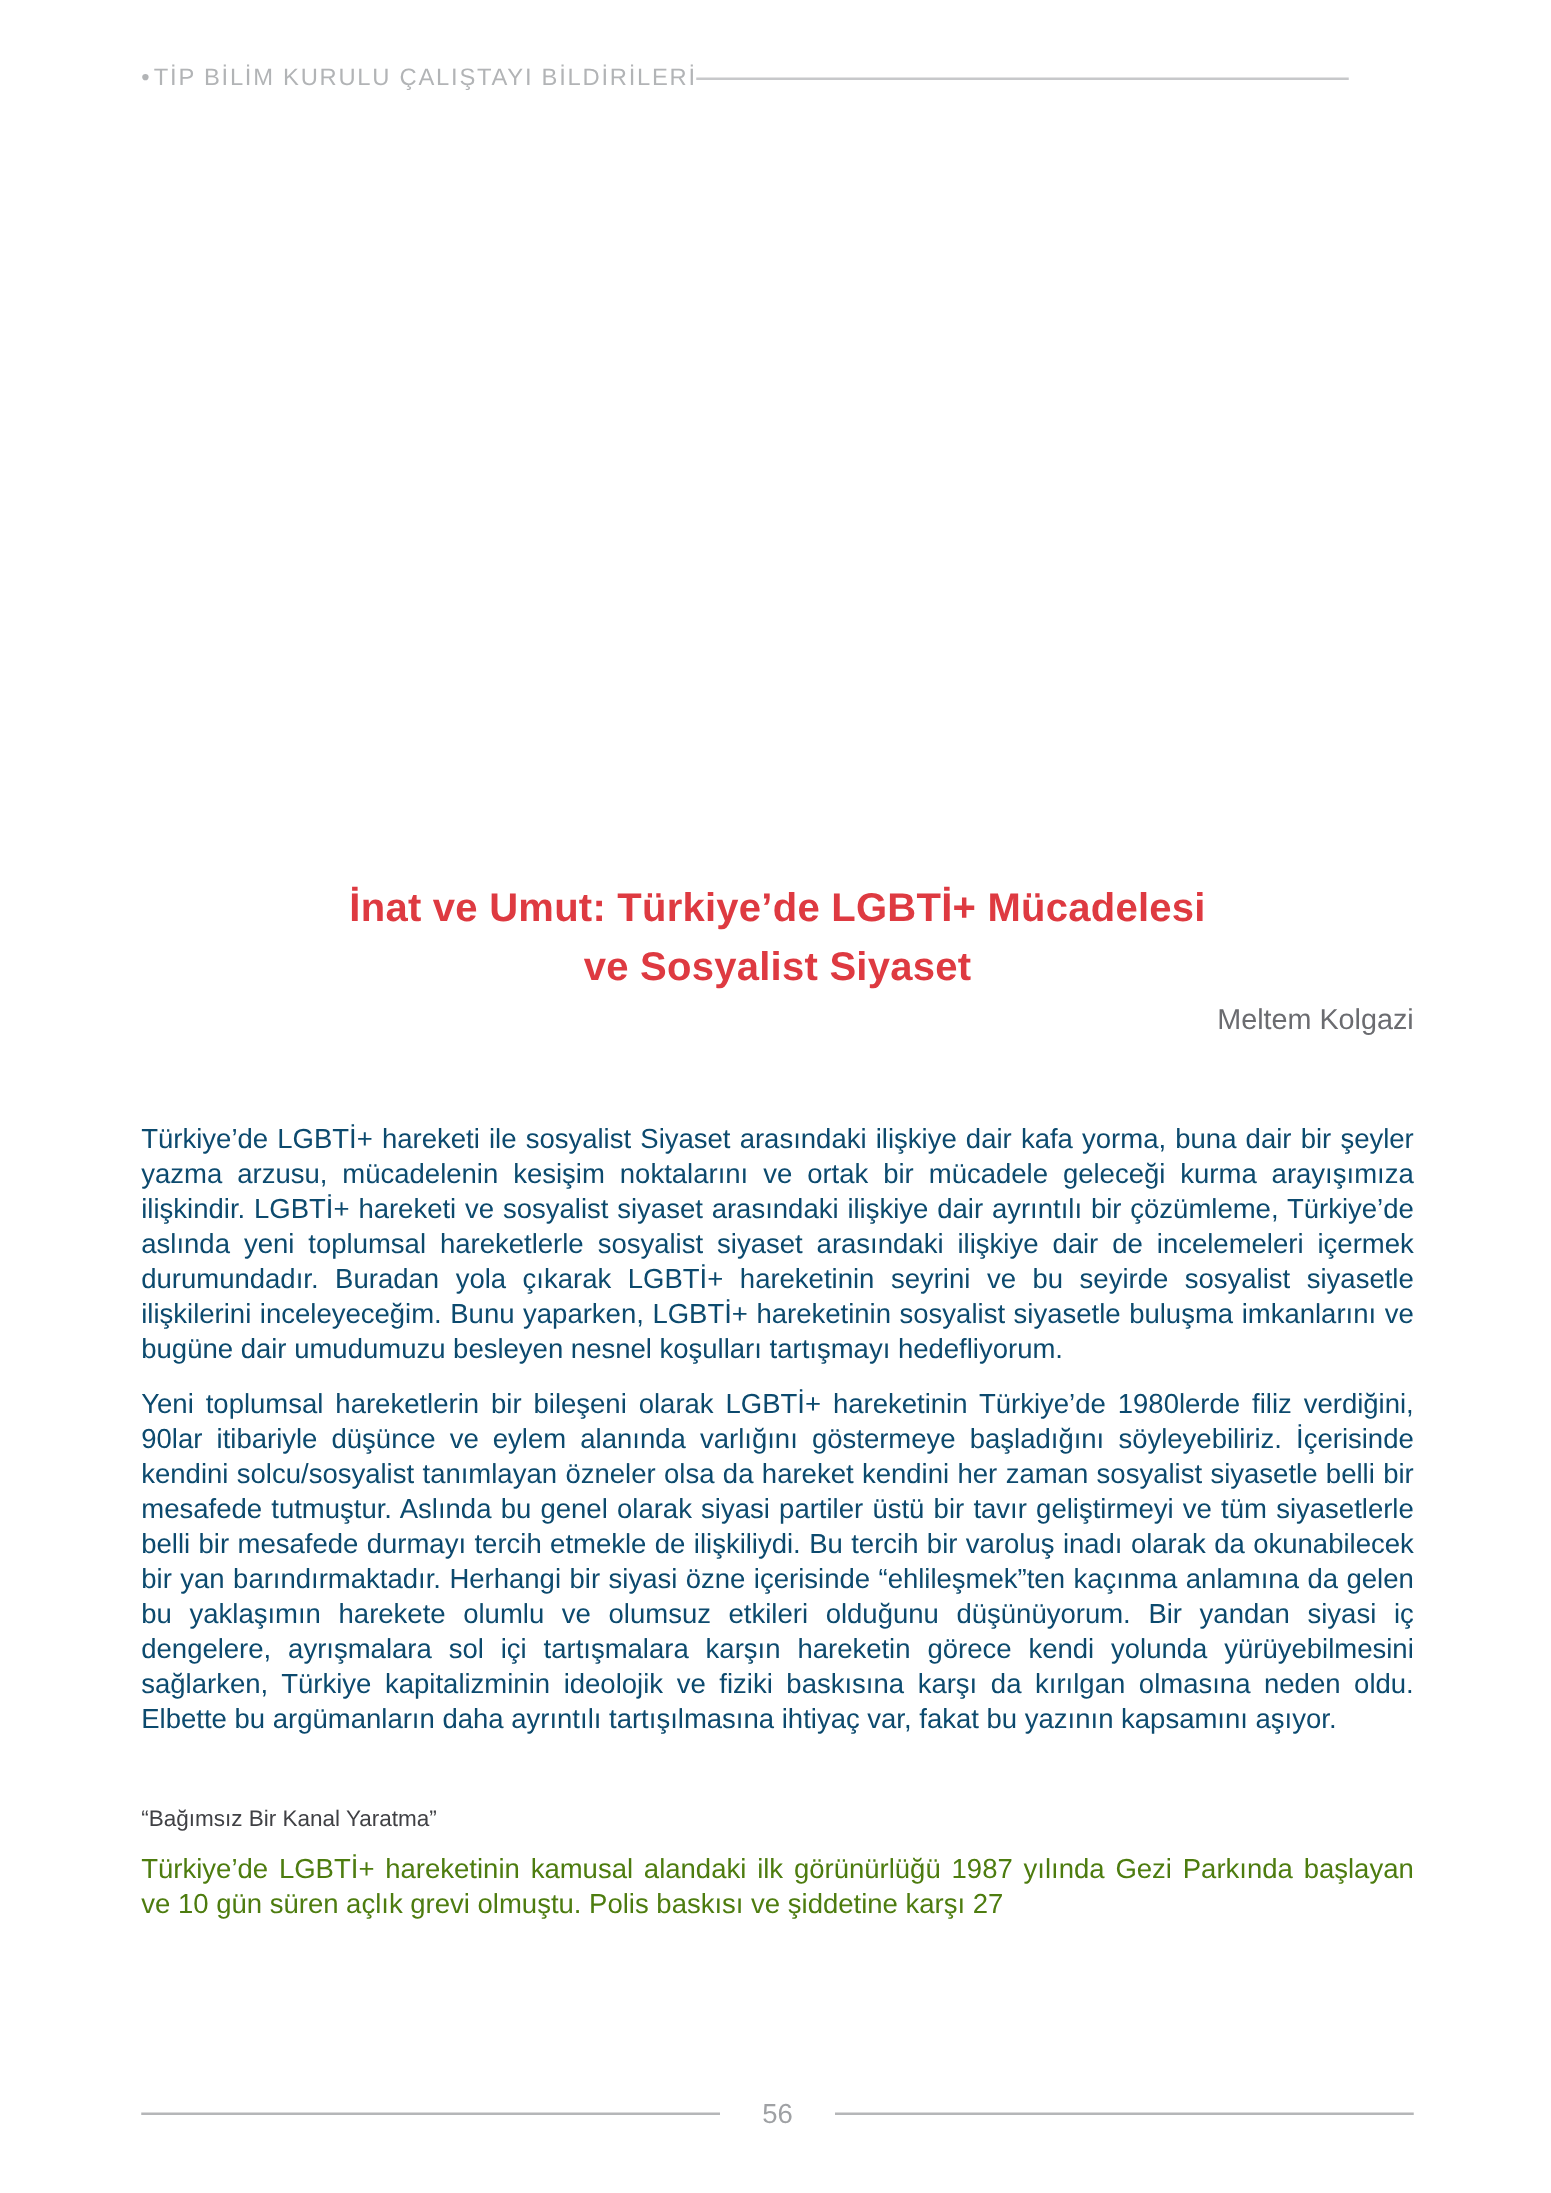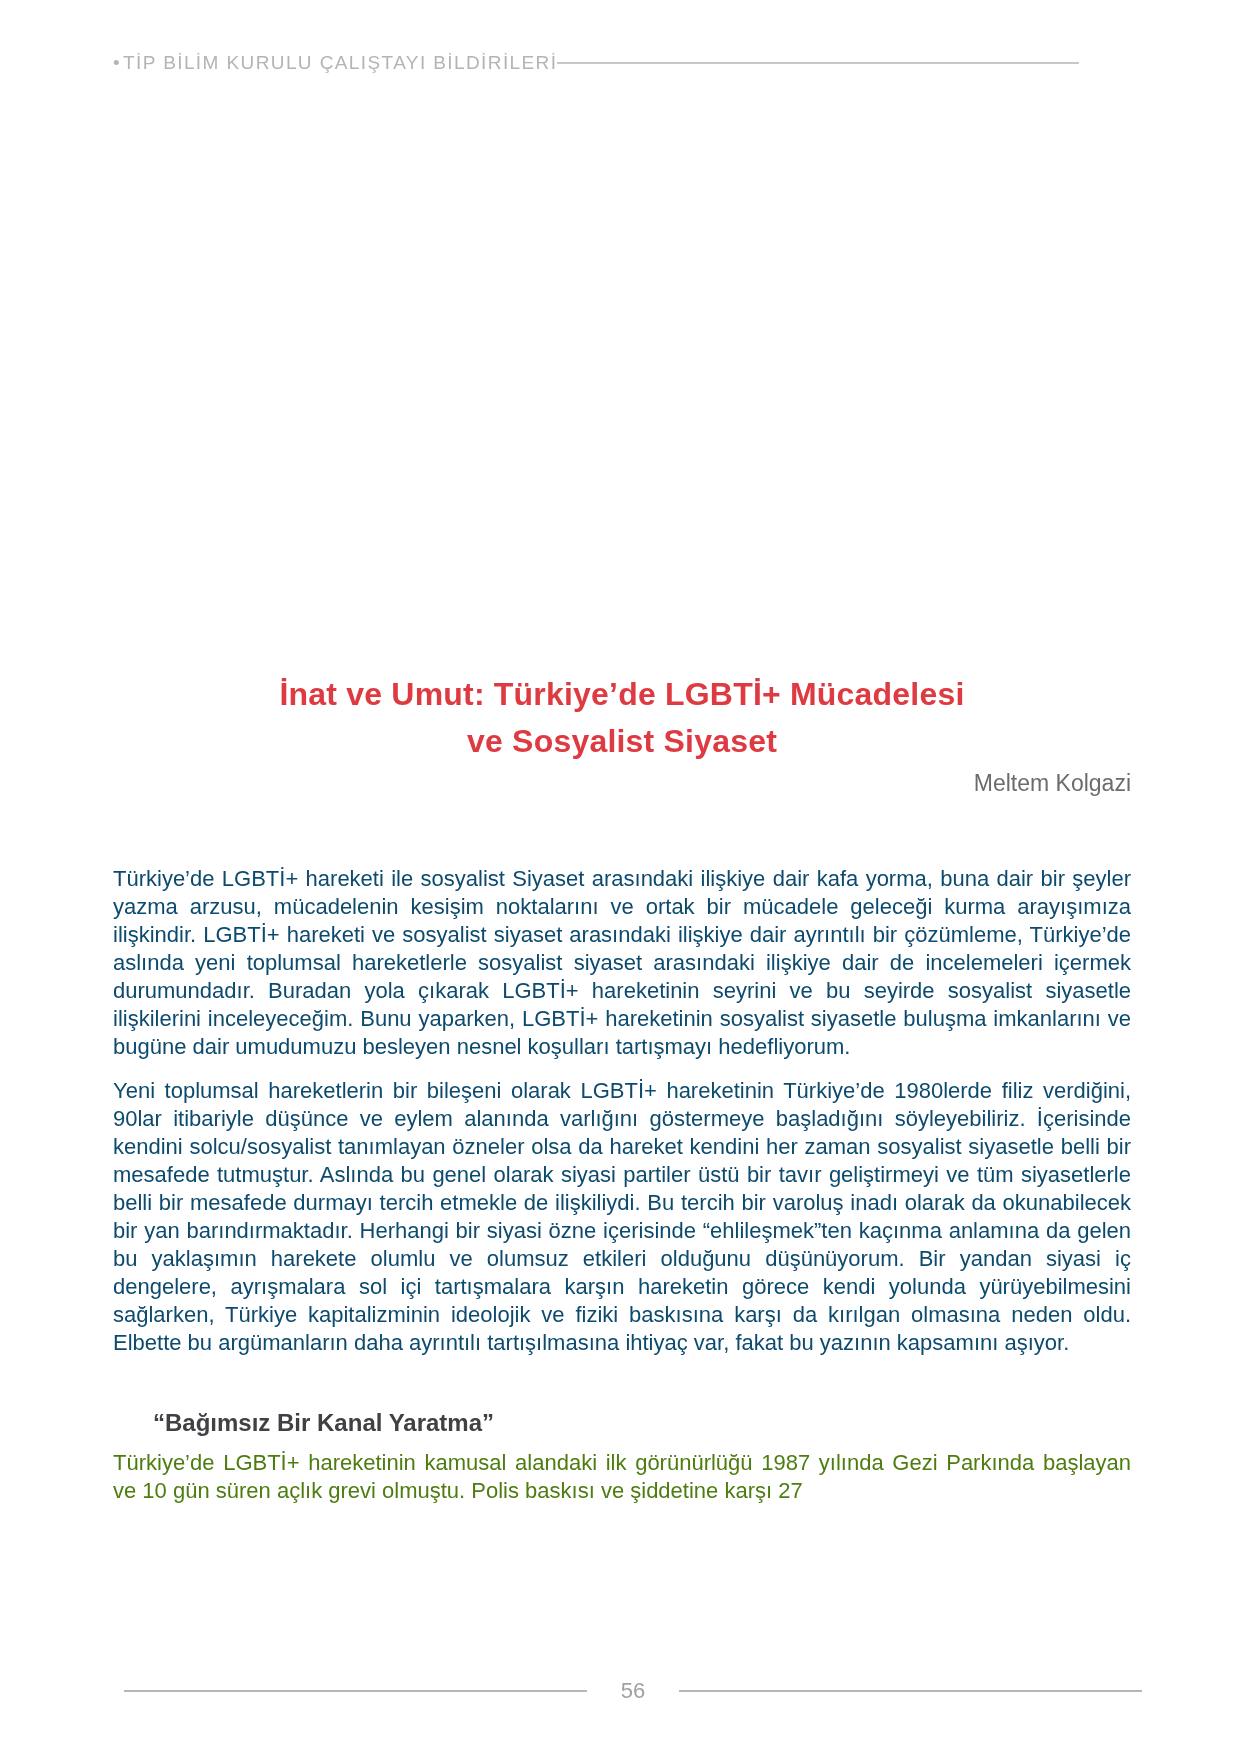--- a/index.html
+++ b/index.html
@@ -31,21 +31,21 @@
   .header-label .bullet { margin-right: 2px; }
   .header-rule {
     width: 522px;
     height: 2px;
     background: #c7c8ca;
     flex: none;
   }
   
   .content {
     position: absolute;
-    top: 671px;
+    top: 703px;
     left: 113px;
     width: 1018px;
   }
   .article-title {
     text-align: center;
     color: #de3a41;
     font-size: 32px;
     line-height: 47px;
     font-weight: 700;
     letter-spacing: 0.2px;
@@ -66,36 +66,35 @@
     line-height: 28px;
   }
   .body-text p {
     text-align: justify;
     margin-bottom: 16px;
   }
   .section-heading {
     margin-top: 52px;
     margin-bottom: 12px;
     color: #404145;
-    font-size: 24px;
+    font-size: 18px;
     line-height: 28px;
-    font-weight: 700;
-    margin-left: 40px;
+    font-weight: 400;
   }
   .section-text {
     color: #4d7c0f;
     font-size: 22px;
     line-height: 28px;
     text-align: justify;
   }
   
   .doc-footer {
     position: absolute;
     top: 1680px;
-    left: 124px;
+    left: 113px;
     width: 1018px;
     display: flex;
     align-items: center;
     gap: 34px;
   }
   .footer-rule {
     flex: 1;
     height: 2px;
     background: #b5b6b8;
   }

